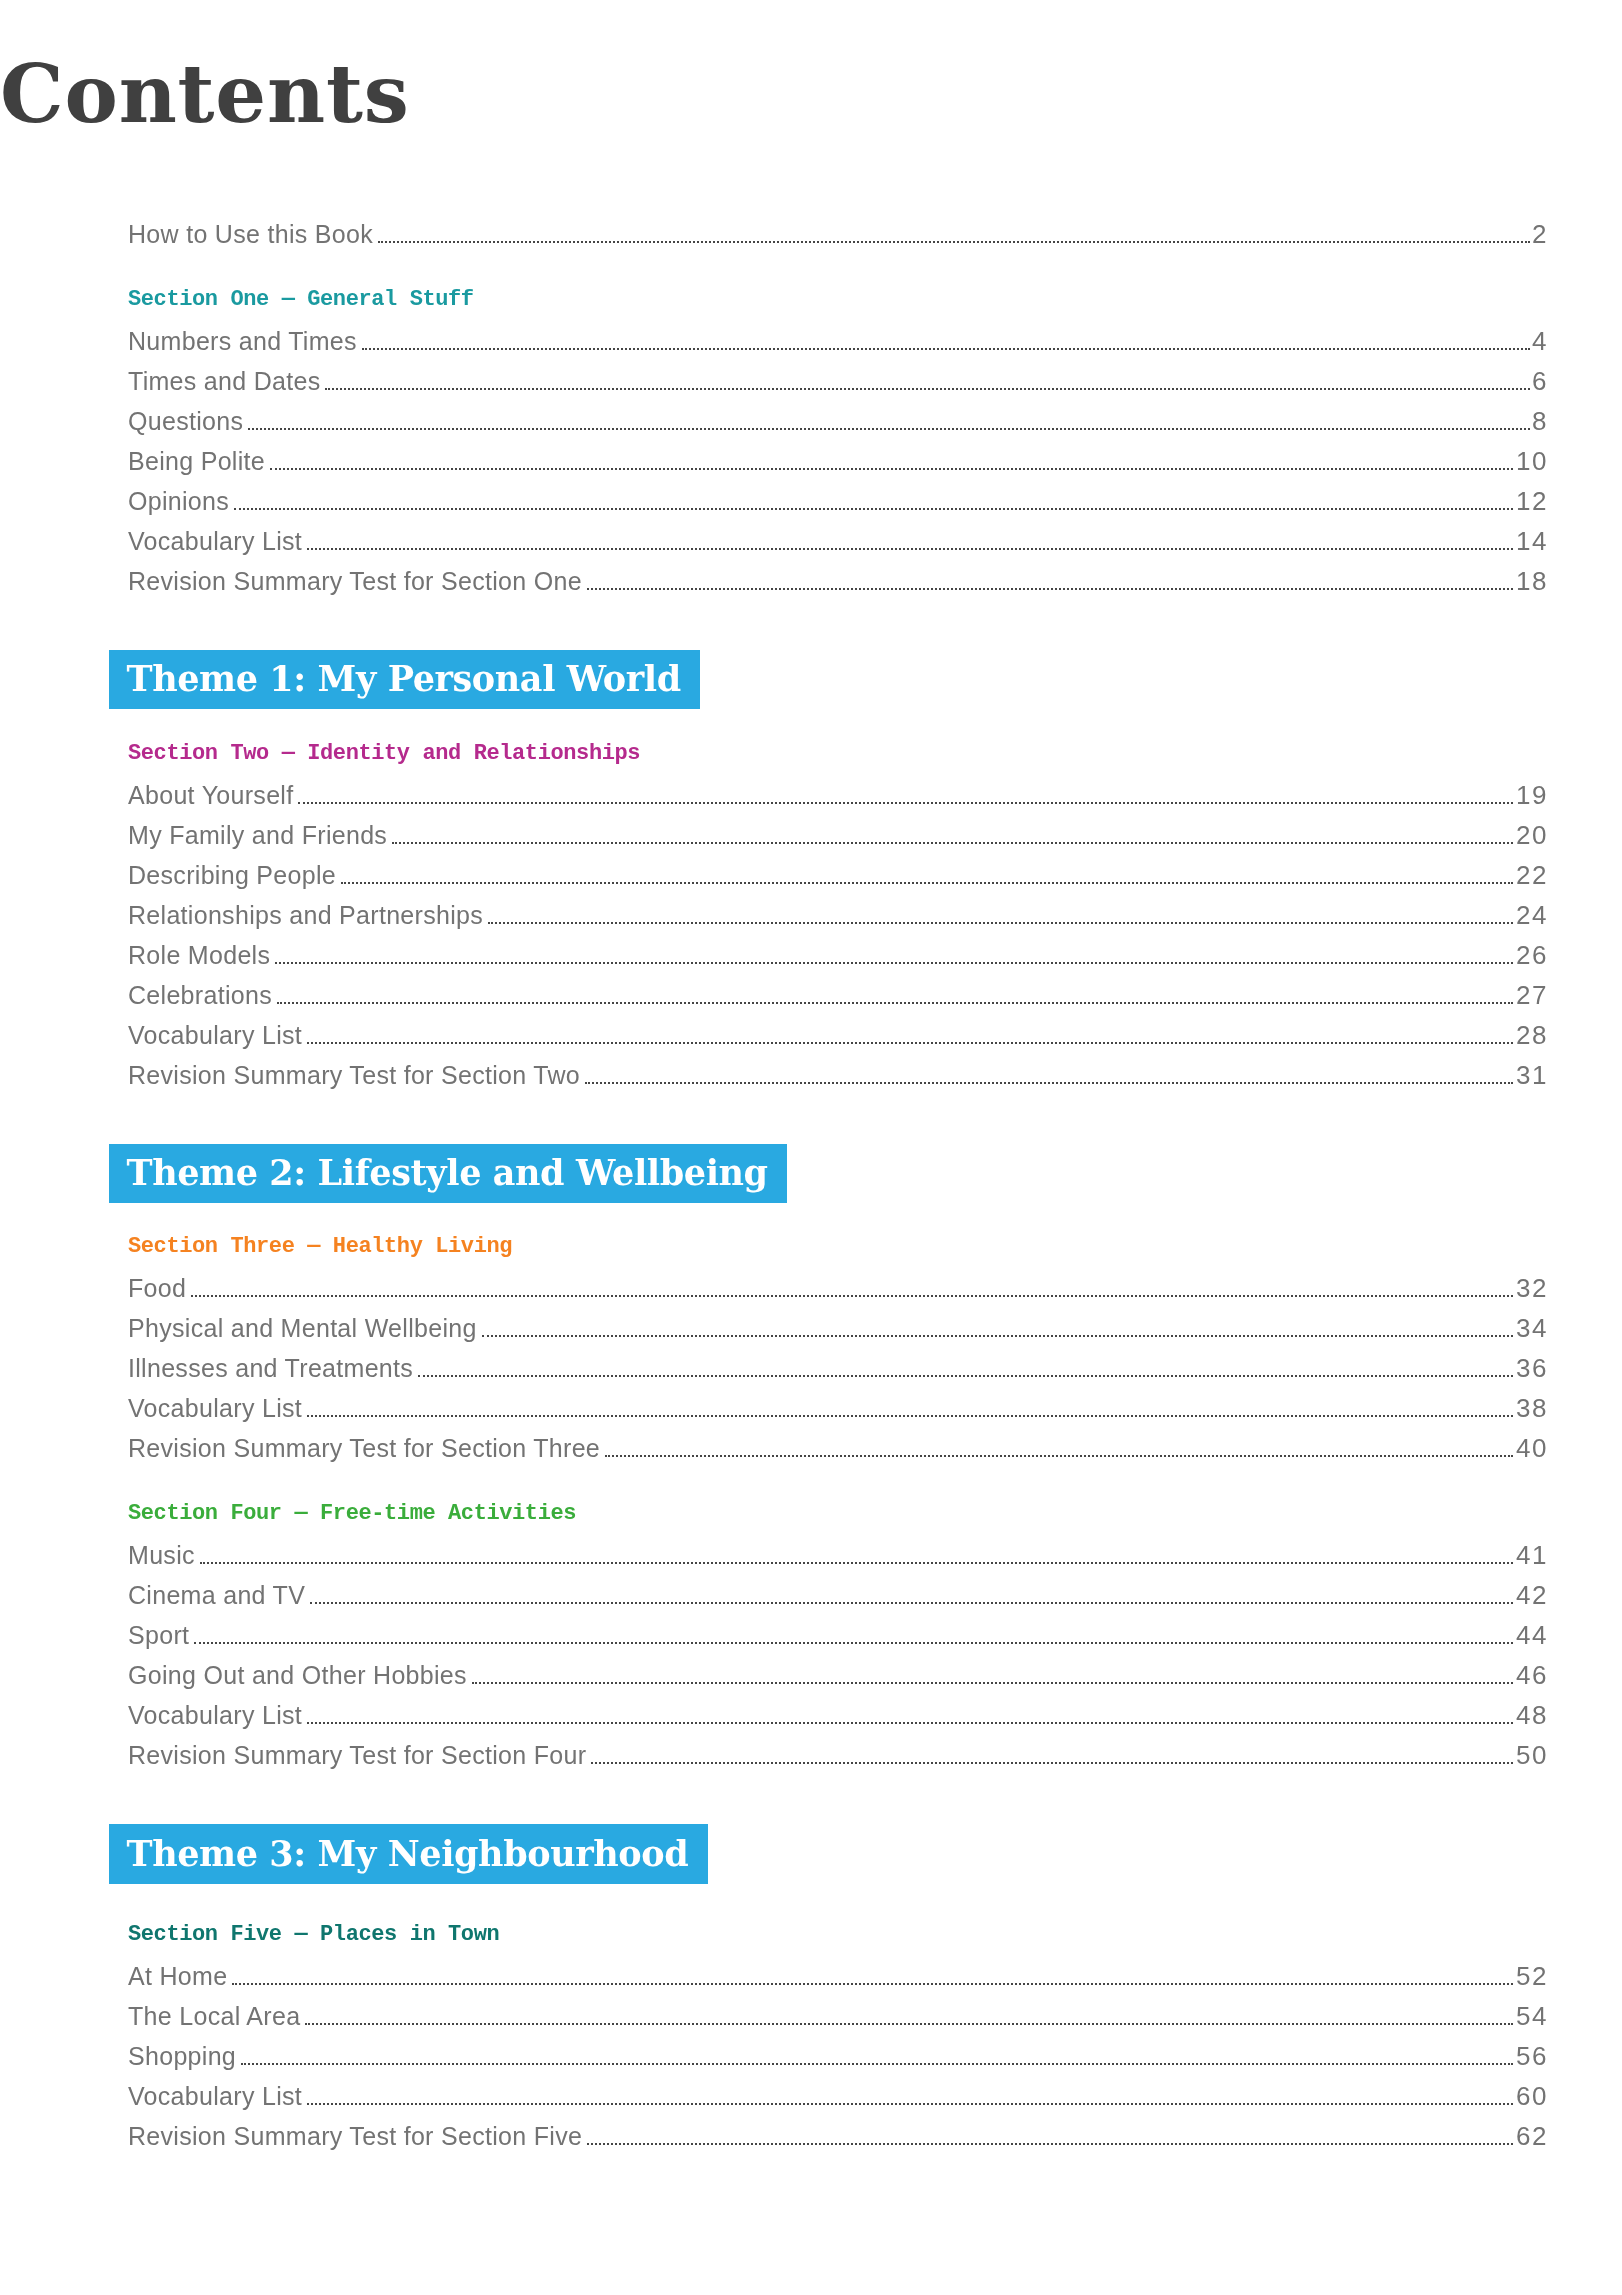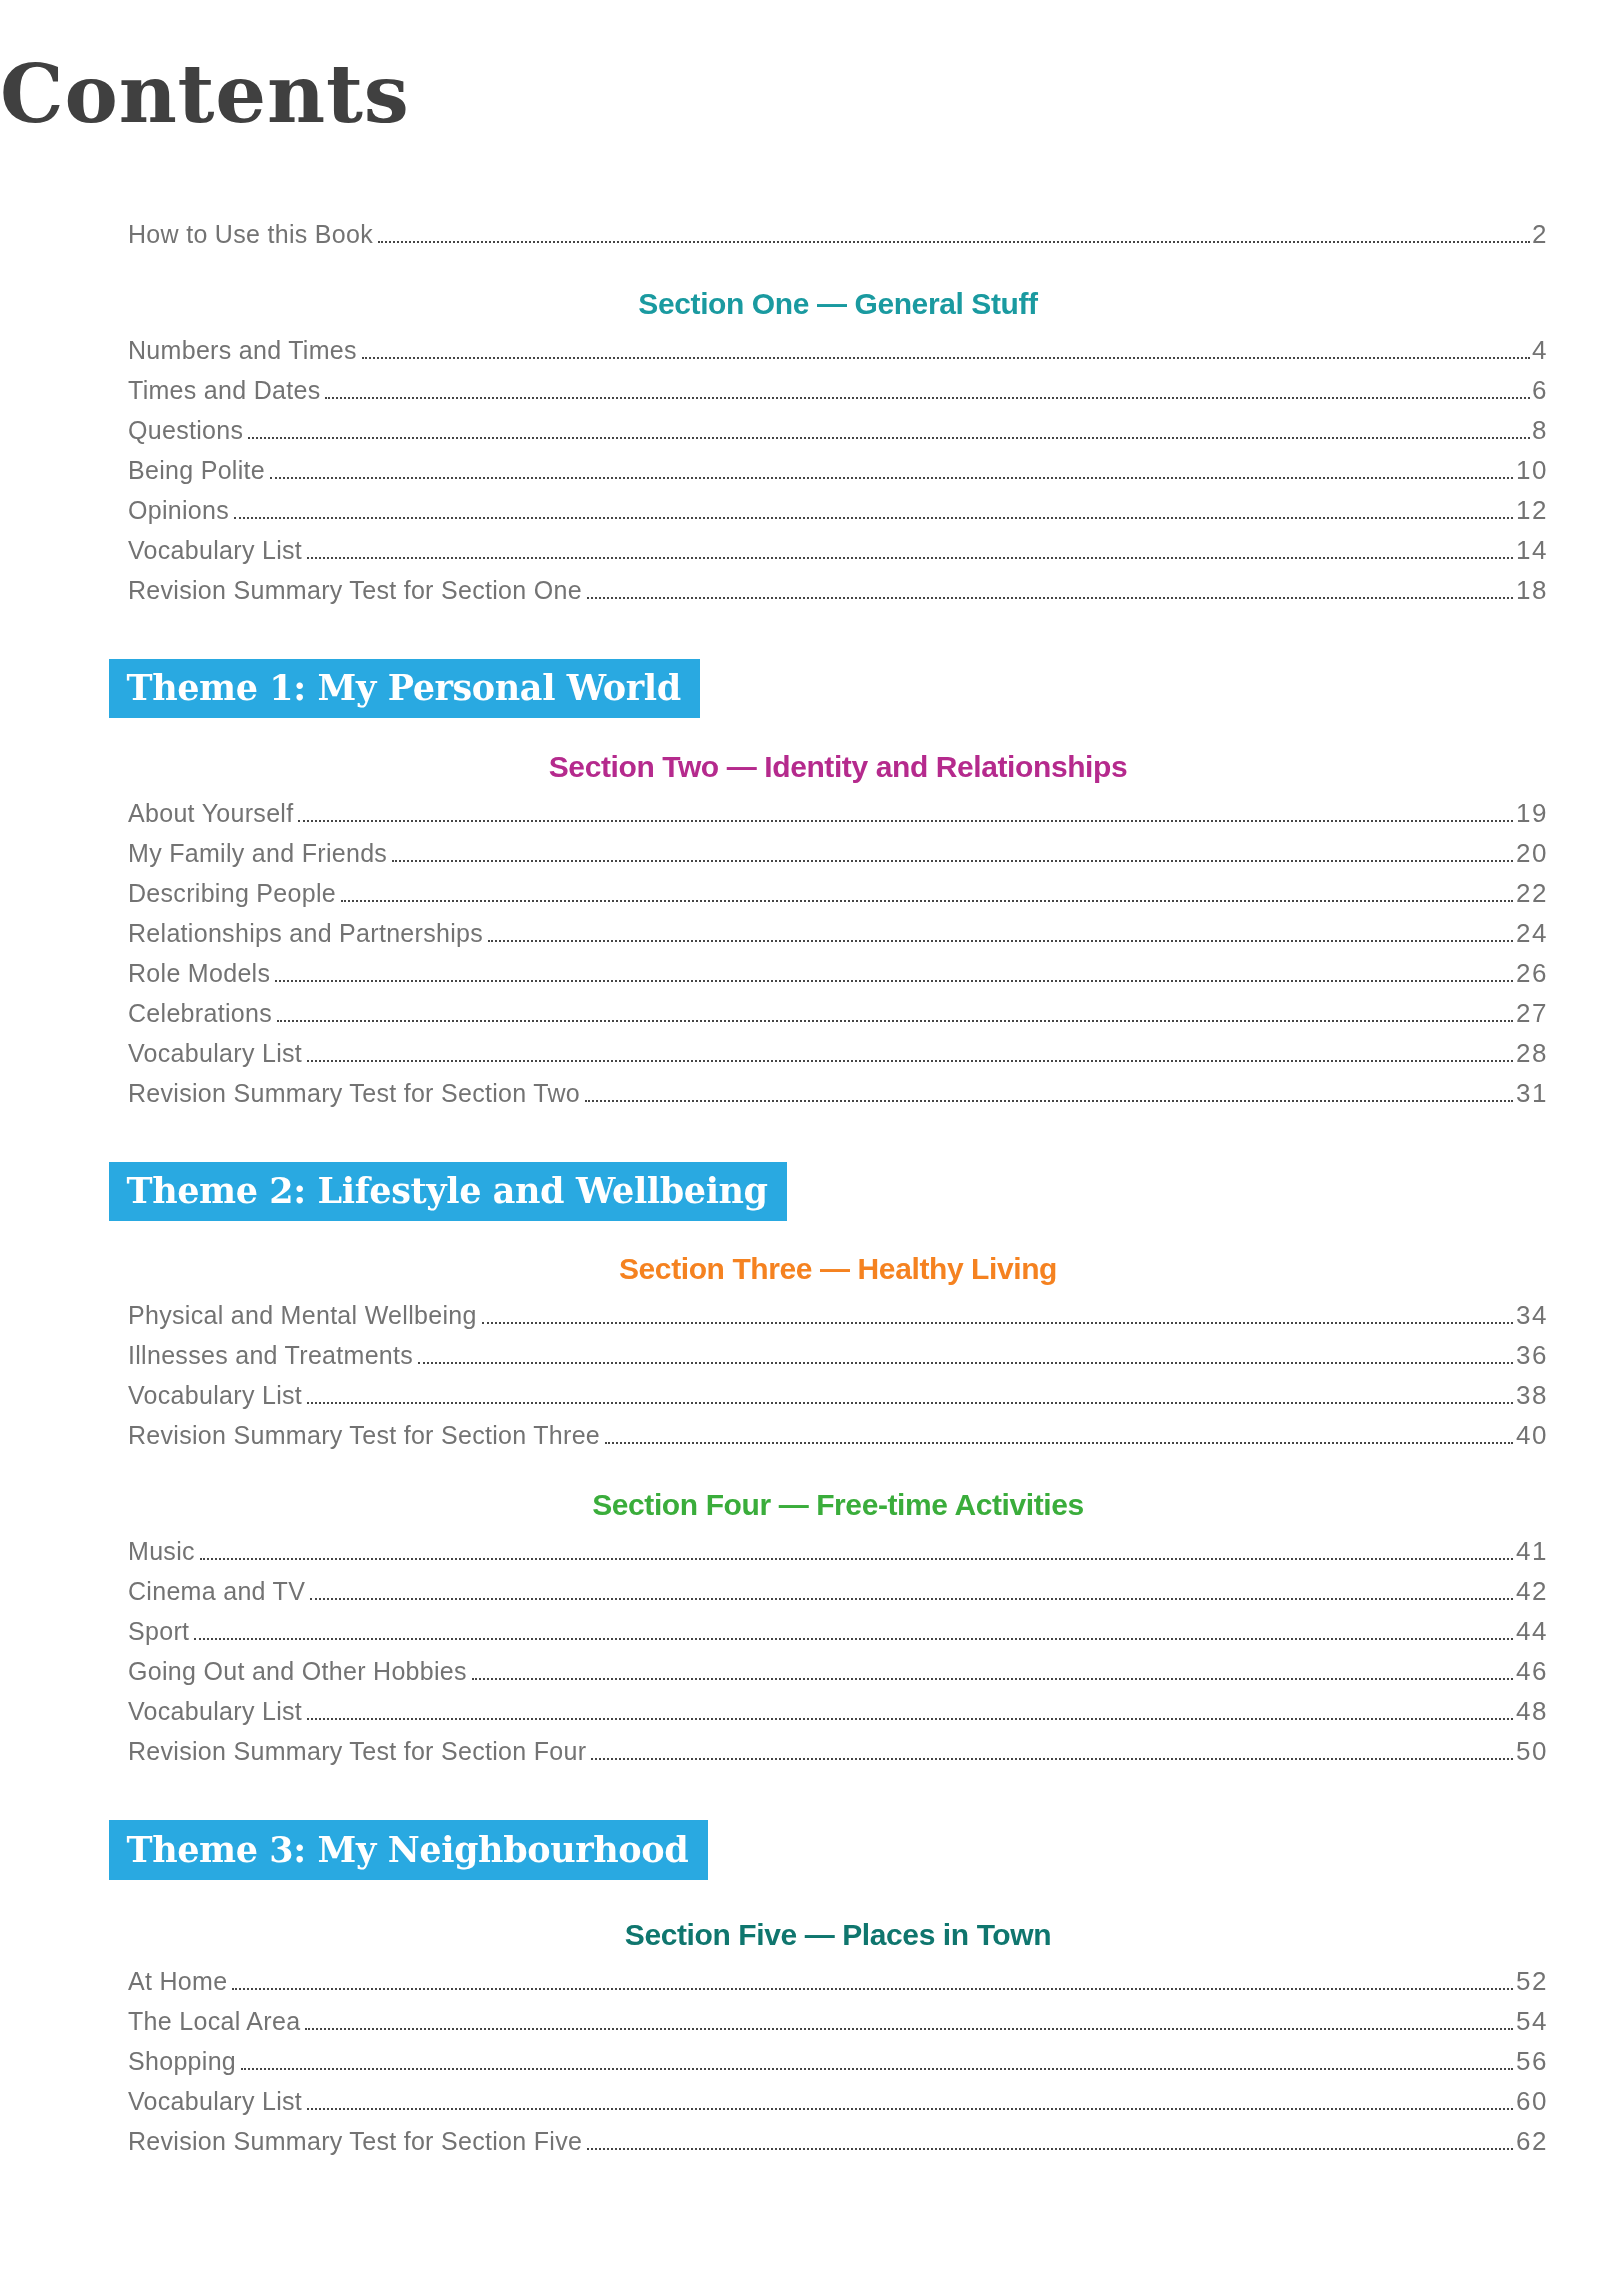--- a/index.html
+++ b/index.html
@@ -39,26 +39,25 @@
     margin: 0 2.4px 4px 4.9px;
     min-width: 24px;
   }
   .entry .pg {
     white-space: nowrap;
     font-size: 26px;
     letter-spacing: 1.6px;
   }
   .intro-block { margin-bottom: 21px; }
   .section-title {
-    font-family: Liberation Sans, sans-serif;
+    font-family: Liberation Mono, monospace;
     font-weight: bold;
-    font-size: 30px;
+    font-size: 22px;
     letter-spacing: -0.4px;
     margin: 28px 0 14px 0;
-    text-align: center;
   }
   .theme-banner {
     display: inline-block;
     background: #29a9e1;
     color: #ffffff;
     font-family: "DejaVu Serif", serif;
     font-weight: bold;
     font-size: 35px;
     letter-spacing: -0.4px;
     line-height: 1;
@@ -145,20 +144,24 @@
       </div><div class="entry">
         <span class="label">Vocabulary List</span>
         <span class="dots"></span>
         <span class="pg">28</span>
       </div><div class="entry">
         <span class="label">Revision Summary Test for Section Two</span>
         <span class="dots"></span>
         <span class="pg">31</span>
       </div></div>
     <div class="group"><div class="theme-banner">Theme 2: Lifestyle and Wellbeing</div><br><h2 class="section-title" style="color: rgb(245, 130, 32);">Section Three — Healthy Living</h2><div class="entry">
+        <span class="label">Food</span>
+        <span class="dots"></span>
+        <span class="pg">32</span>
+      </div><div class="entry">
         <span class="label">Physical and Mental Wellbeing</span>
         <span class="dots"></span>
         <span class="pg">34</span>
       </div><div class="entry">
         <span class="label">Illnesses and Treatments</span>
         <span class="dots"></span>
         <span class="pg">36</span>
       </div><div class="entry">
         <span class="label">Vocabulary List</span>
         <span class="dots"></span>

